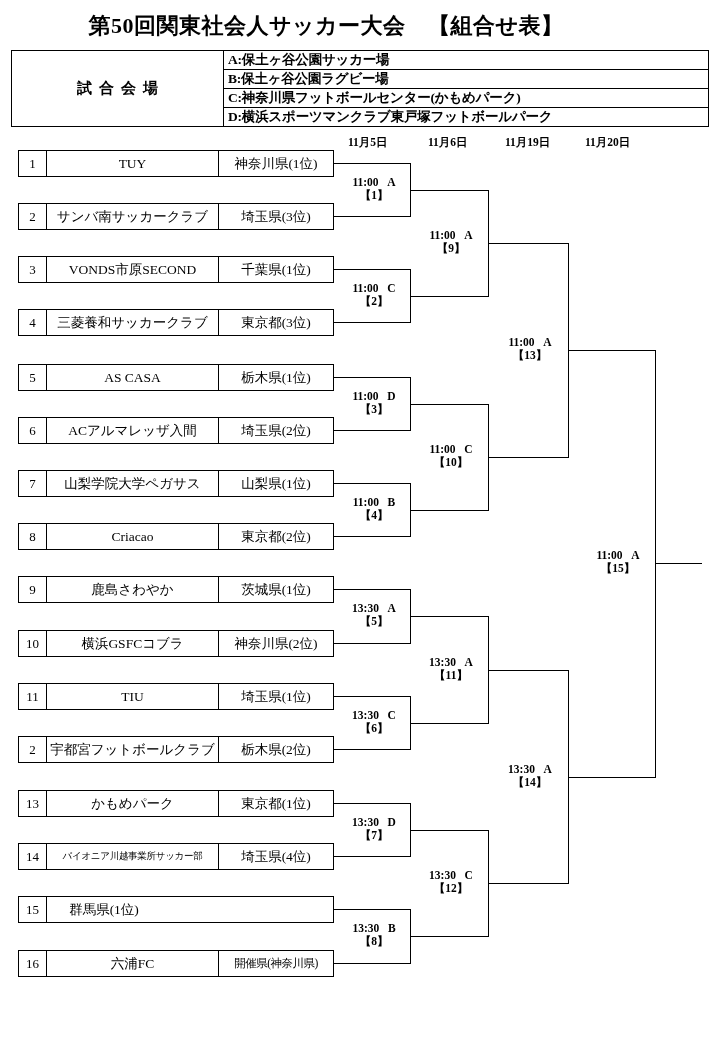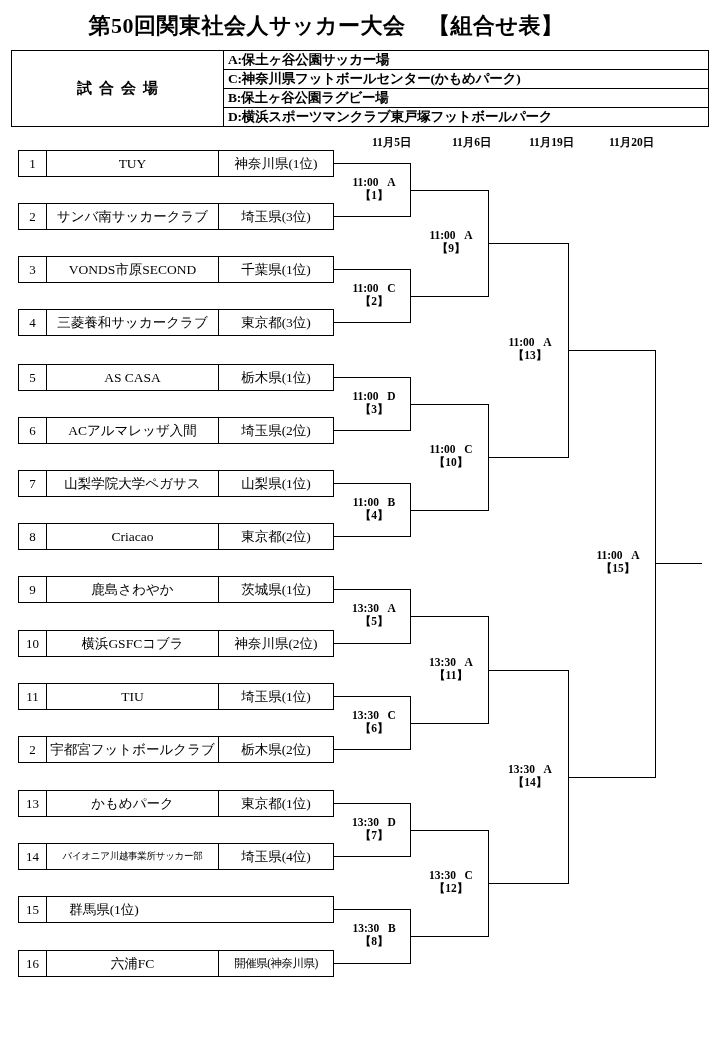--- a/index.html
+++ b/index.html
@@ -71,21 +71,20 @@
   }
   .venue-row:last-child { border-bottom: none; }
 
   
   .date-header {
     position: absolute;
     font-size: 11.5px;
     font-weight: bold;
     white-space: nowrap;
     top: 135px;
-    margin-left: 24px;
   }
 
   
   .team-box {
     position: absolute;
     left: 18px;
     width: 316px;
     height: 27px;
     border: 1.3px solid #000;
     box-sizing: border-box;
@@ -150,22 +149,22 @@
 </style>
 </head>
 <body>
 
 <div id="tournament-title">第50回関東社会人サッカー大会　【組合せ表】</div>
 
 <div id="venue-table">
   <div id="venue-label-cell">試合会場</div>
   <div id="venue-rows">
     <div class="venue-row">A:保土ヶ谷公園サッカー場</div>
+    <div class="venue-row">B:保土ヶ谷公園ラグビー場</div>
     <div class="venue-row">C:神奈川県フットボールセンター(かもめパーク)</div>
-    <div class="venue-row">B:保土ヶ谷公園ラグビー場</div>
     <div class="venue-row">D:横浜スポーツマンクラブ東戸塚フットボールパーク</div>
   </div>
 </div>
 
 <div class="date-header" style="left:348px">11月5日</div>
 <div class="date-header" style="left:428px">11月6日</div>
 <div class="date-header" style="left:505px">11月19日</div>
 <div class="date-header" style="left:585px">11月20日</div>
 
 <div class="team-box" style="top:150px">

